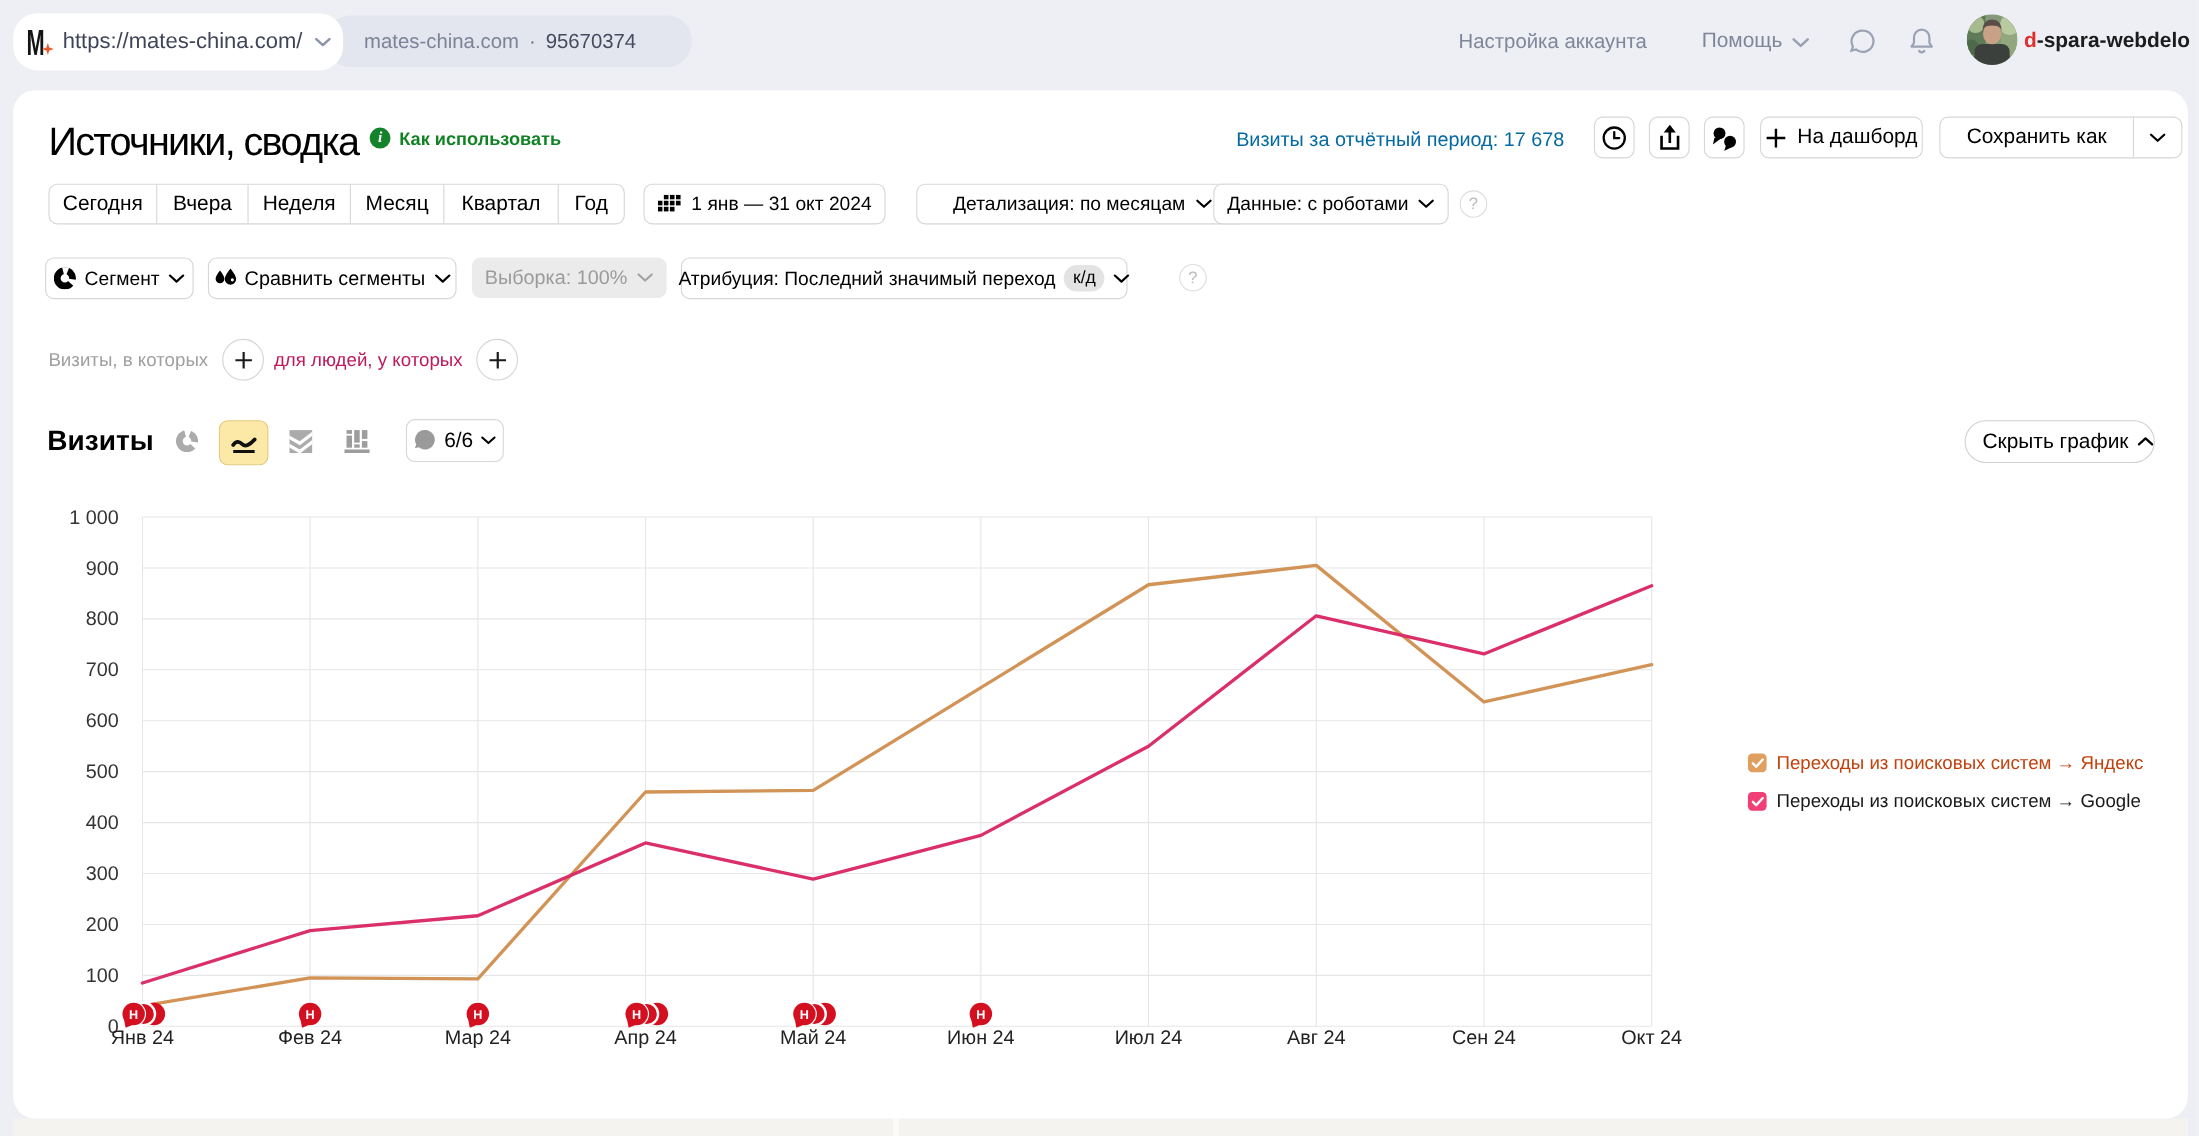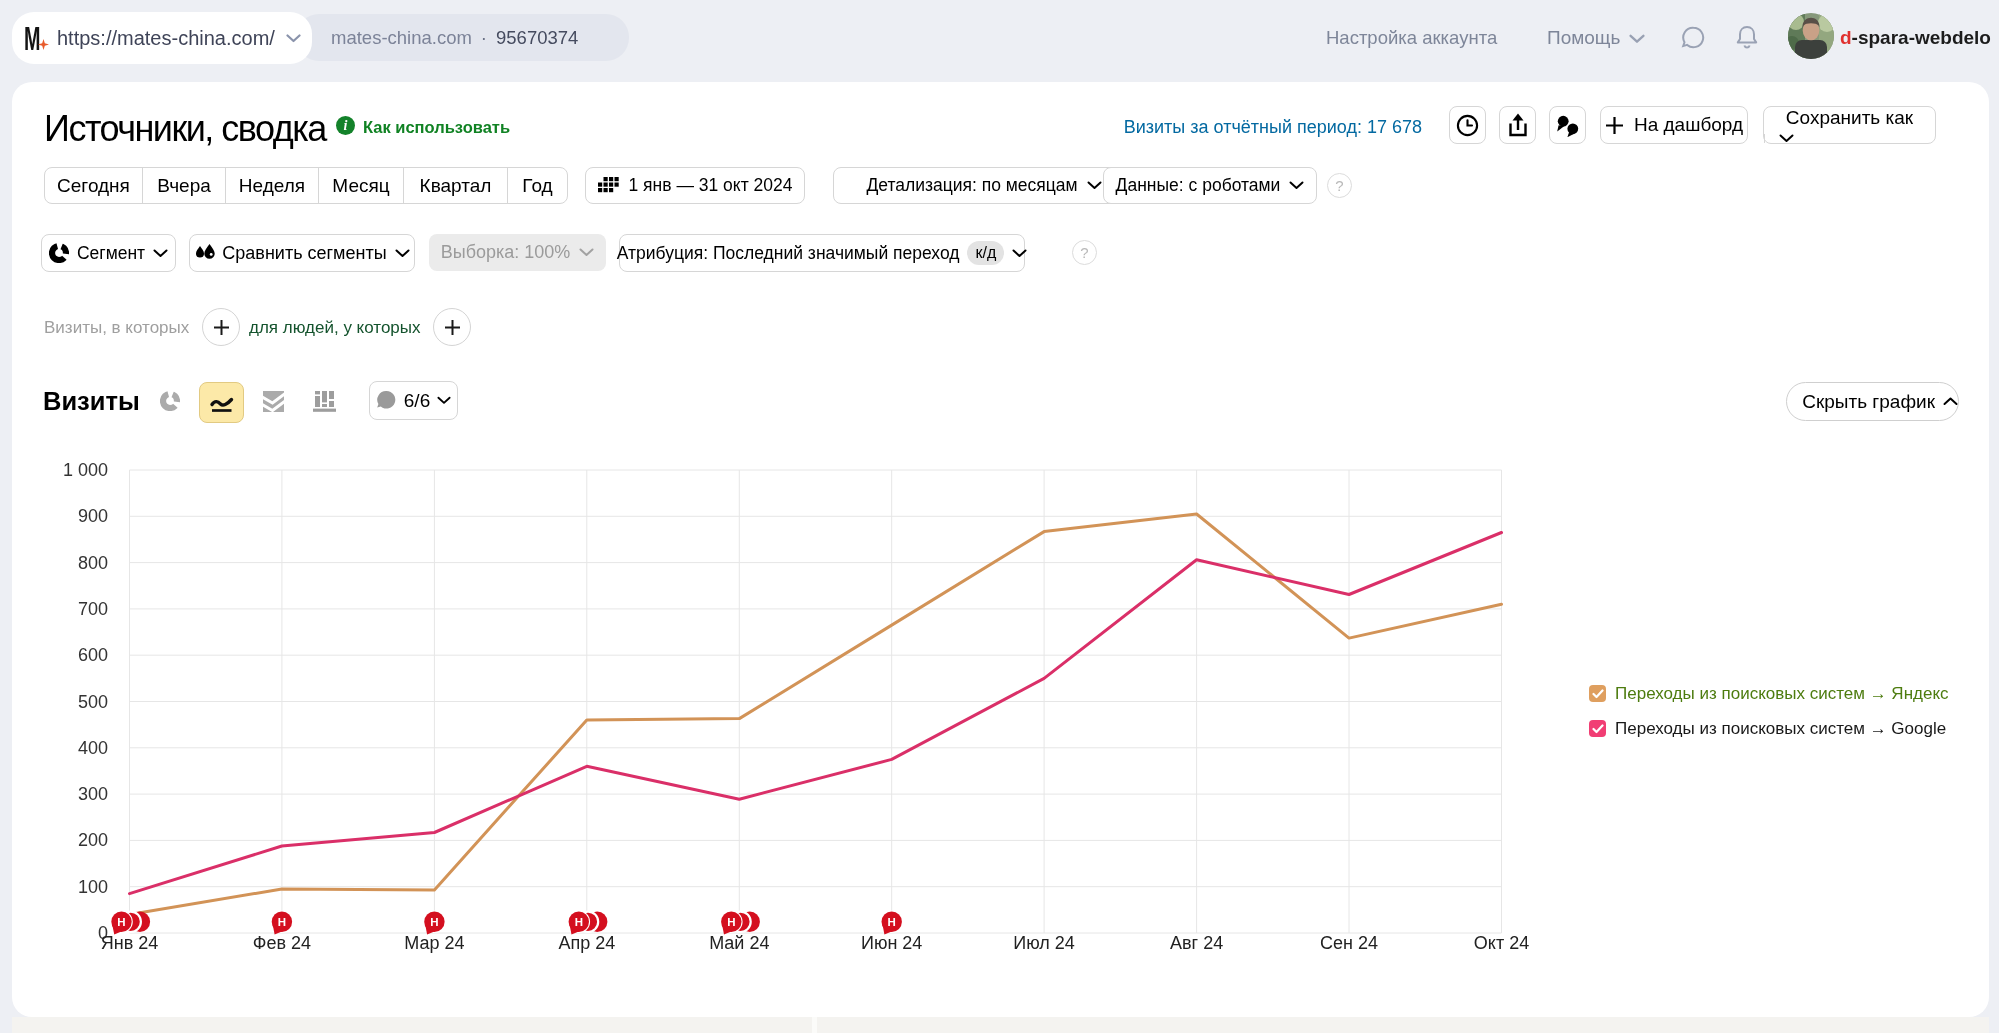--- a/index.html
+++ b/index.html
@@ -91,21 +91,21 @@
     <path d="M2.6 12.2 L1.2 18.4 L8.4 12.9 Z" fill="#000"></path>
     <circle cx="16.8" cy="15.8" r="5.4" fill="#000"></circle>
     <path d="M13.2 18.8 L11.4 24.2 L18.6 20.6 Z" fill="#000"></path>
     </svg>
 </div>
 <div class="btn" style="left:1600px;top:106px;width:148px;height:38px;font-size:19px;">
   <svg width="19" height="19" viewBox="0 0 19 19" style="margin-right:10px;">
       <path d="M9.5 1 V18 M1 9.5 H18" stroke="#000" stroke-width="2.2"></path>
     </svg>На дашборд
 </div>
-<div class="btn" style="left:1763px;top:106px;width:173px;height:38px;padding:0;font-size:19px;flex-direction:column;">
+<div class="btn" style="left:1763px;top:106px;width:221px;height:38px;padding:0;font-size:19px;">
   <span style="flex:1;text-align:center;">Сохранить как</span>
   <span style="width:44px;align-self:stretch;border-left:1px solid #d6d6d6;display:flex;align-items:center;justify-content:center;">
       <svg width="15" height="9" viewBox="0 0 15 9" fill="none">
         <path d="M1.5 1.5 L7.5 7 L13.5 1.5" stroke="#000" stroke-width="2" stroke-linecap="round" stroke-linejoin="round"></path>
       </svg>
     </span>
 </div>
 
 <div class="abs" style="left:44px;top:167px;width:524px;height:37px;border:1px solid #d6d6d6;border-radius:8px;background:#fff;display:flex;font-size:19px;">
   <span class="flex" style="width:98px;justify-content:center;border-right:1px solid #d6d6d6;">Сегодня</span>
@@ -184,21 +184,21 @@
     </span>
 </div>
 <div class="ghost" style="left:1072px;top:240px;width:25px;height:25px;">?</div>
 
 <div class="abs" style="left:44px;top:318px;font-size:17px;color:#9f9f9f;">Визиты, в которых</div>
 <div class="ghost" style="left:202px;top:308px;width:38px;height:38px;border:1px solid #d4d4d4;">
   <svg width="17" height="17" viewBox="0 0 17 17">
       <path d="M8.5 1 V16 M1 8.5 H16" stroke="#1a1a1a" stroke-width="2"></path>
     </svg>
   </div>
-<div class="abs" style="left:249px;top:318px;font-size:17px;color:#14532d;">для людей, у которых</div>
+<div class="abs" style="left:249px;top:318px;font-size:17px;color:#be185d;">для людей, у которых</div>
 <div class="ghost" style="left:433px;top:308px;width:38px;height:38px;border:1px solid #d4d4d4;">
   <svg width="17" height="17" viewBox="0 0 17 17">
       <path d="M8.5 1 V16 M1 8.5 H16" stroke="#1a1a1a" stroke-width="2"></path>
     </svg>
   </div>
 
 <div class="abs" style="left:43px;top:387px;font-size:25.5px;font-weight:600;color:#000;">Визиты</div>
 <span class="abs" style="left:160px;top:391px;"><svg width="20" height="20" viewBox="0 0 20 20">
       <circle cx="10" cy="10" r="7" fill="none" stroke="#ababab" stroke-width="6.2"></circle>
       <path d="M10 10 L7.2 -1 L14 0 Z" fill="#fff"></path>
@@ -319,21 +319,21 @@
 <path d="M882.4,924.0 L884.4,934.4 L892.3,931.2 Z" fill="#d40f1f"></path>
 <circle cx="891.7" cy="921.8" r="10.2" fill="#d40f1f"></circle>
 <text x="891.7" y="926.0" text-anchor="middle" font-size="11.5" font-weight="bold" fill="#fff">Н</text>
 </svg>
 
 <div class="abs" style="left:1589px;top:685px;width:17px;height:17px;border-radius:4px;background:#df9f5f;display:flex;align-items:center;justify-content:center;">
   <svg width="12" height="10" viewBox="0 0 12 10">
       <path d="M1.5 5 L4.5 8 L10.5 1.5" stroke="#fff" stroke-width="2.2" fill="none" stroke-linecap="round" stroke-linejoin="round"></path>
     </svg>
   </div>
-<div class="abs" style="left:1615px;top:684px;font-size:17px;color:#4d7c0f;">Переходы из поисковых систем → Яндекс</div>
+<div class="abs" style="left:1615px;top:684px;font-size:17px;color:#c2410c;">Переходы из поисковых систем → Яндекс</div>
 <div class="abs" style="left:1589px;top:720px;width:17px;height:17px;border-radius:4px;background:#f13e74;display:flex;align-items:center;justify-content:center;">
   <svg width="12" height="10" viewBox="0 0 12 10">
       <path d="M1.5 5 L4.5 8 L10.5 1.5" stroke="#fff" stroke-width="2.2" fill="none" stroke-linecap="round" stroke-linejoin="round"></path>
     </svg>
   </div>
 <div class="abs" style="left:1615px;top:719px;font-size:17px;color:#191919;">Переходы из поисковых систем → Google</div>
 
 <div class="abs" style="left:12px;top:1017px;width:1977px;height:16px;background:#f4f3f0;"></div>
 <div class="abs" style="left:812px;top:1017px;width:5px;height:16px;background:#fbfbf9;"></div>
 

